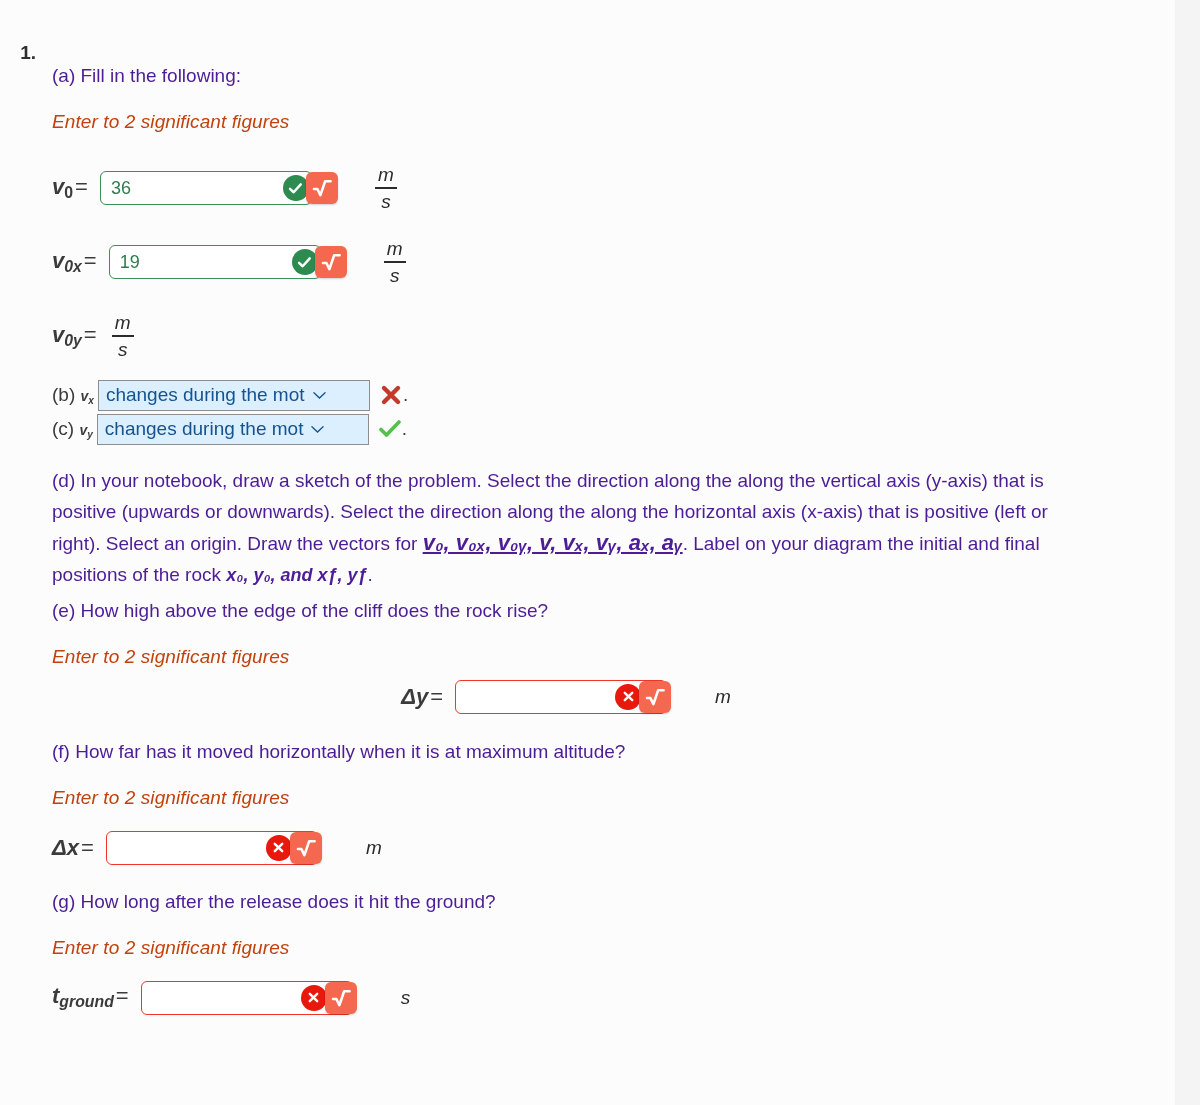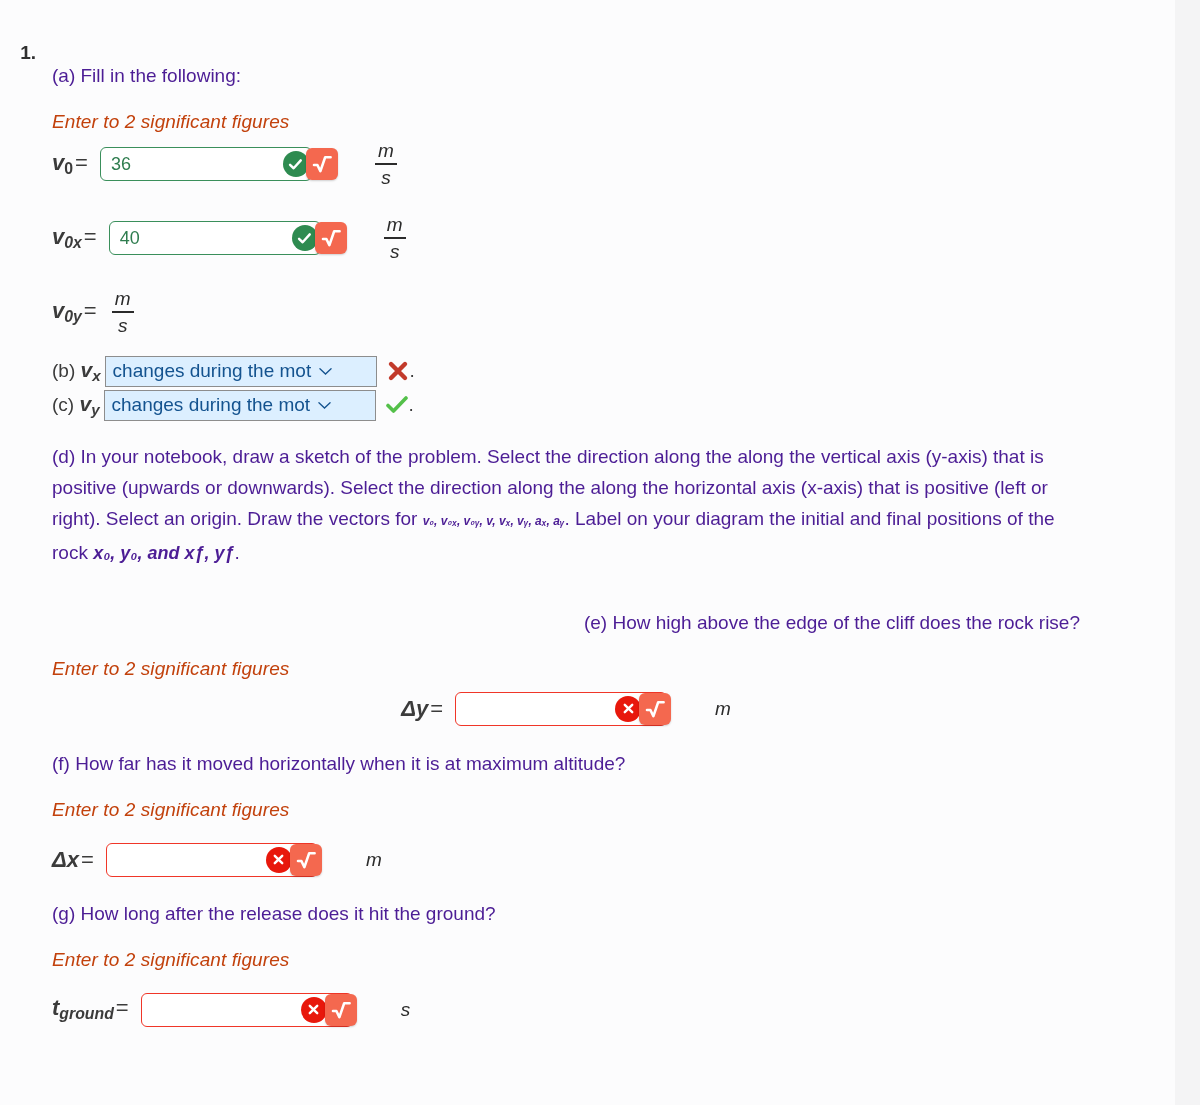--- a/index.html
+++ b/index.html
@@ -175,21 +175,21 @@
   }
 
   
   .selrow {
     display: flex;
     align-items: center;
     margin-top: 18px;
     font-size: 19px;
   }
   .selrow .pfx { white-space: nowrap; }
-  .selrow .pfx .var { font-size: 21px; }
+  .selrow .pfx .var { font-size: 14px; }
   .selbox {
     margin-left: 4px;
     height: 31px;
     border: 1.5px solid #8d8d8d;
     background: #dcefff;
     color: #14538f;
     font-size: 19px;
     display: flex;
     align-items: center;
     padding: 0 6px 0 7px;
@@ -221,21 +221,21 @@
 
   <div class="problem">
     <div class="qrow">
       <div class="qnum">1.</div>
       <div class="qbody">
 
 
         <div class="part">(a) Fill in the following:</div>
         <div class="hint">Enter to 2 significant figures</div>
 
-        <div class="ansrow" style="margin-top:8px;">
+        <div class="ansrow" style="margin-top:32px;">
           <span class="lbl"><span class="var">v<span class="sb up">0</span></span><span class="eq">=</span></span>
           <div class="field" style="width:262px;">
             <div class="inputbox ok" style="width:212px;">
               <span class="val">36</span>
             </div>
             <span class="badge ok" style="left:183px;">
               <svg width="15" height="15" viewBox="0 0 16 16">
                   <path d="M2.2 8.4 L6 12 L13.6 3.6" stroke="#fff" stroke-width="2.6" fill="none" stroke-linecap="round" stroke-linejoin="round"></path>
                 </svg>
             </span>
@@ -249,21 +249,21 @@
             <span class="num">m</span>
             <span class="bar"></span>
             <span class="den">s</span>
           </span>
         </div>
 
         <div class="ansrow" style="margin-top:27px;">
           <span class="lbl"><span class="var">v<span class="sb">0x</span></span><span class="eq">=</span></span>
           <div class="field" style="width:262px;">
             <div class="inputbox ok" style="width:212px;">
-              <span class="val">40</span>
+              <span class="val">19</span>
             </div>
             <span class="badge ok" style="left:183px;">
               <svg width="15" height="15" viewBox="0 0 16 16">
                   <path d="M2.2 8.4 L6 12 L13.6 3.6" stroke="#fff" stroke-width="2.6" fill="none" stroke-linecap="round" stroke-linejoin="round"></path>
                 </svg>
             </span>
             <span class="sqrtbtn" style="left:206px;">
               <svg width="20" height="20" viewBox="0 0 20 20">
                   <path d="M2 11 L5.4 11 L8.4 17.2 L13.2 3.2 L18.6 3.2" stroke="#fff" stroke-width="2.6" fill="none" stroke-linecap="round" stroke-linejoin="round"></path>
                 </svg>
@@ -316,25 +316,25 @@
           <span class="mark v">
             <svg width="22" height="18" viewBox="0 0 22 18">
                 <path d="M2 9.5 L7.5 15 L20 2" stroke="#54c04a" stroke-width="3.6" fill="none" stroke-linecap="round" stroke-linejoin="round"></path>
               </svg>
           </span>
           <span class="period">.</span>
         </div>
 
         <div class="part" style="margin-top:20px;">
           <span>(d) In your notebook, draw a sketch of the problem. Select the direction along the along the vertical axis (y-axis) that is positive (upwards or downwards). Select the direction along the along the horizontal axis (x-axis) that is positive (left or right). Select an origin. Draw the vectors for</span>
-          <span class="var" style="font-size:12px;">v₀, v₀ₓ, v₀ᵧ, v, vₓ, vᵧ, aₓ, aᵧ</span><span>. Label on your diagram the initial and final positions of the rock</span>
+          <span class="var" style="font-size:22px;text-decoration:underline;">v₀, v₀ₓ, v₀ᵧ, v, vₓ, vᵧ, aₓ, aᵧ</span><span>. Label on your diagram the initial and final positions of the rock</span>
           <span class="var" style="font-size:18px;">x₀, y₀, and xƒ, yƒ</span><span>.</span>
         </div>
 
-        <div class="part" style="margin-top:38px;text-align:right;">(e) How high above the edge of the cliff does the rock rise?</div>
+        <div class="part" style="margin-top:4px;">(e) How high above the edge of the cliff does the rock rise?</div>
         <div class="hint">Enter to 2 significant figures</div>
         <div class="ansrow" style="margin-top:12px;justify-content:center;">
           <span class="lbl"><span class="var">Δy</span><span class="eq">=</span></span>
           <div class="field" style="width:248px;">
             <div class="inputbox err" style="width:212px;">
               <span class="val"></span>
             </div>
             <span class="badge err" style="left:160px;">
               <svg width="13" height="13" viewBox="0 0 14 14">
                   <path d="M3 3 L11 11 M11 3 L3 11" stroke="#fff" stroke-width="2.6" fill="none" stroke-linecap="round"></path>

